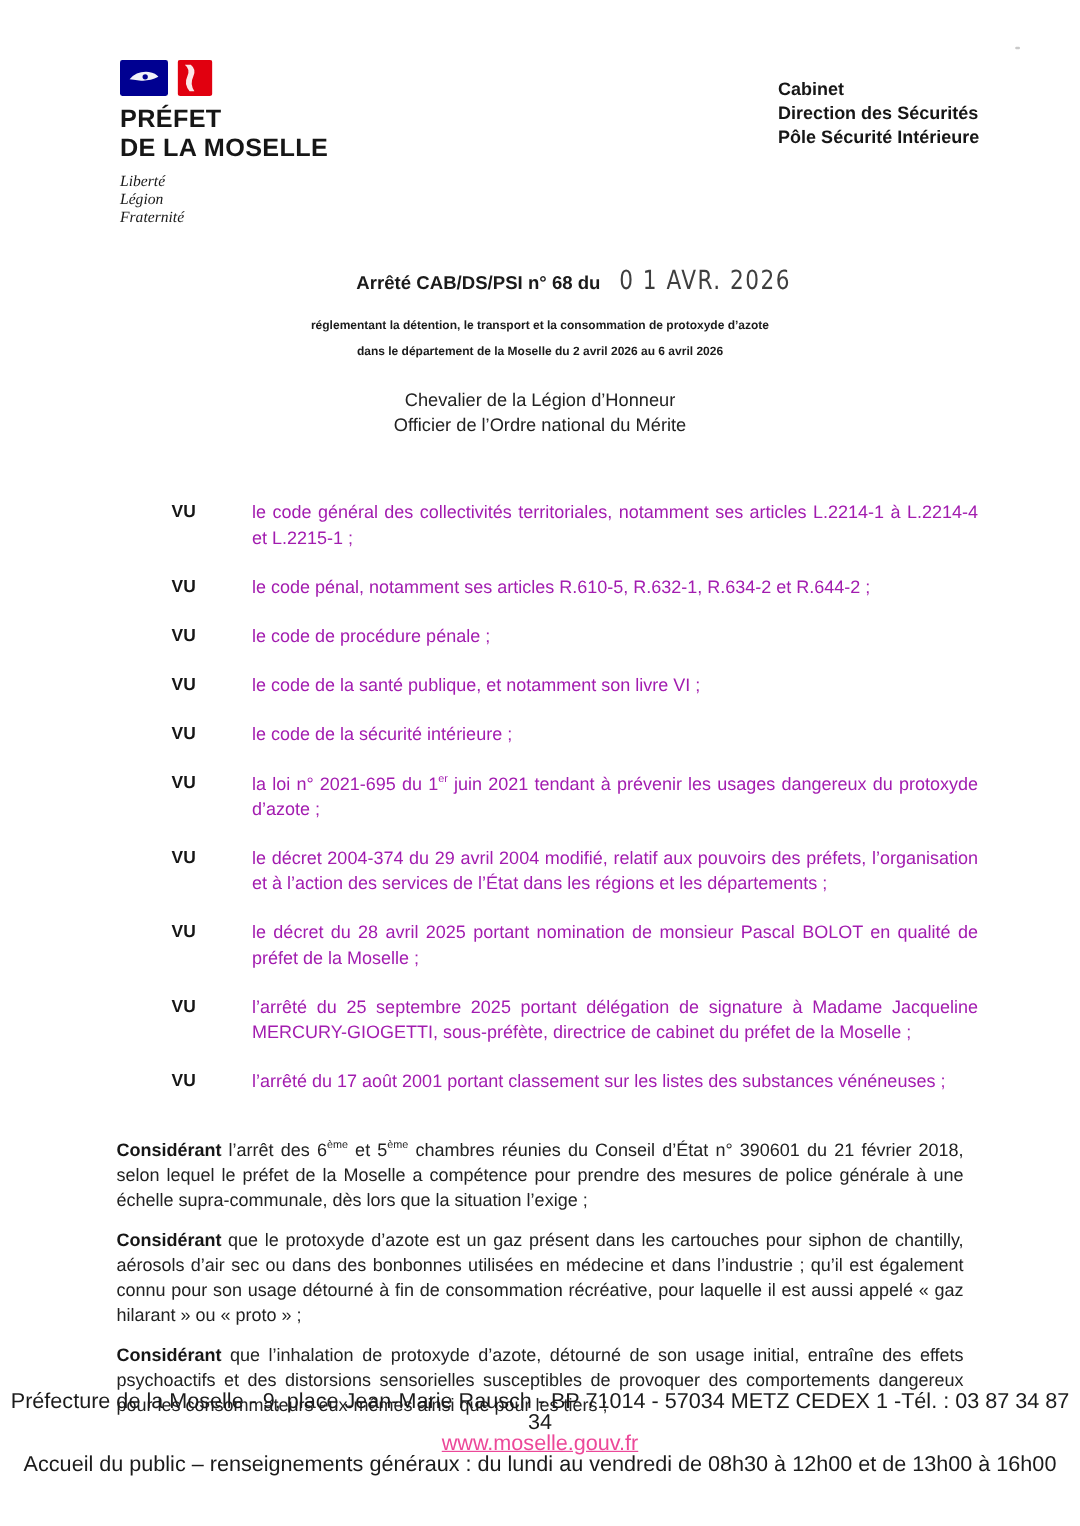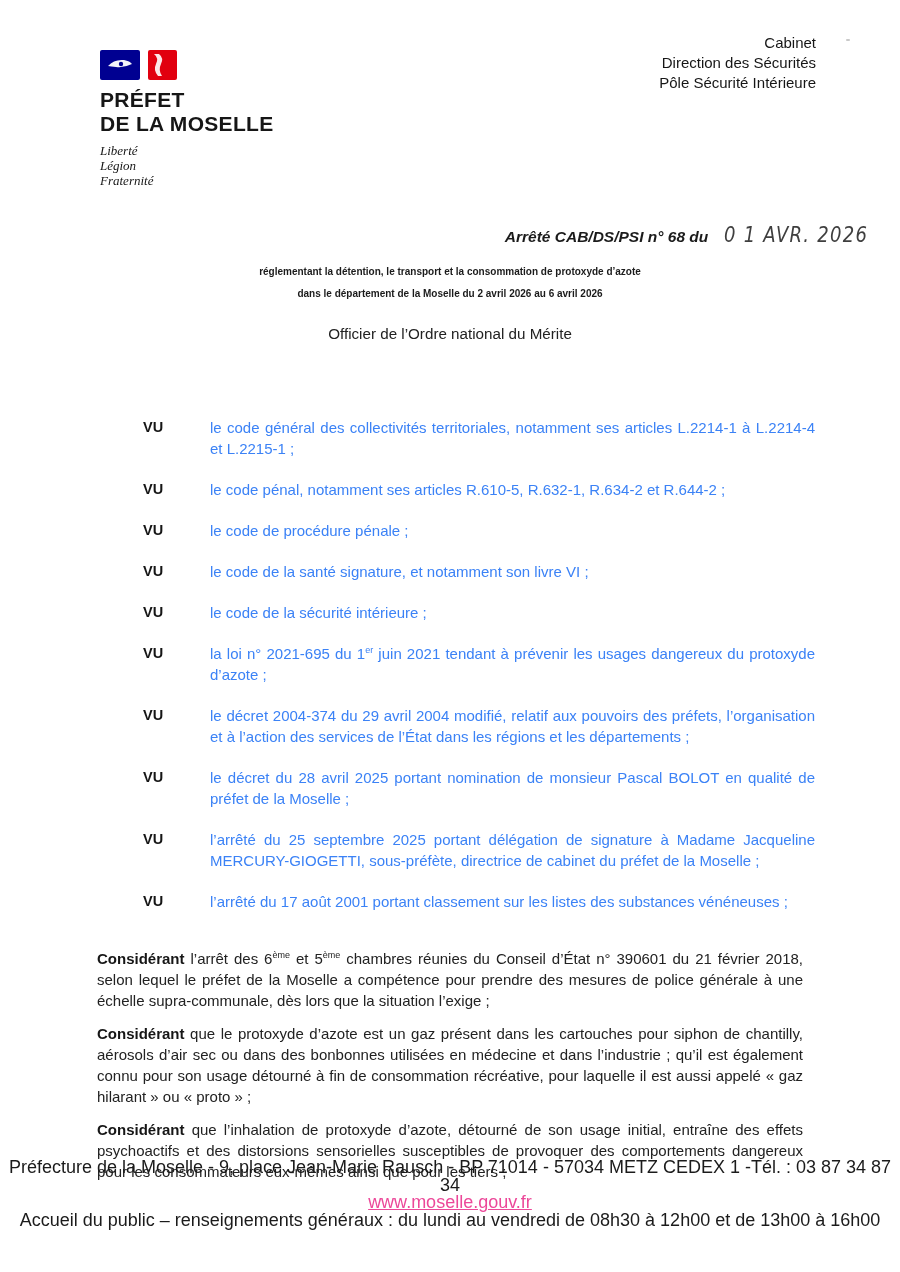--- a/index.html
+++ b/index.html
@@ -10,51 +10,50 @@
     font-family:"Liberation Sans",sans-serif;
     color:#1b1b1b;
     overflow:hidden;
   }
   
   .logo-block{position:absolute;left:100px;top:50px;}
   .flag{display:flex;align-items:flex-start;gap:8px;height:30px;margin-bottom:8px;}
   .ministry{font-weight:700;font-size:21px;line-height:24px;letter-spacing:0.3px;color:#161616;}
   .motto{margin-top:7px;font-family:"Liberation Serif",serif;font-style:italic;font-size:13px;line-height:15px;color:#161616;}
   .header-right{
-    position:absolute;right:84px;top:33px;
-    text-align:right;font-weight:400;font-size:15px;line-height:20px;color:#161616;
+    position:absolute;right:84px;top:65px;
+    font-weight:700;font-size:15px;line-height:20px;color:#161616;
   }
   .scan-dot{position:absolute;left:846px;top:39px;width:4px;height:2px;background:#c9c9c9;border-radius:2px;}
   
   .title-row{
     position:absolute;top:222px;left:0;right:0;
-    display:flex;justify-content:flex-end;align-items:baseline;gap:16px;
+    display:flex;justify-content:center;align-items:baseline;gap:16px;
     margin-left:88px;
-    font-style:italic;
   }
   .title-prefix{font-weight:700;font-size:15.5px;color:#1b1b1b;}
   .date-stamp{
     font-family:"DejaVu Sans",sans-serif;
     font-size:22px;color:#3f3f3f;letter-spacing:1.5px;
     transform:scaleX(0.82);transform-origin:left center;
     white-space:nowrap;
   }
   .subject{
     position:absolute;top:261px;left:0;right:0;
     text-align:center;font-weight:700;font-size:10px;line-height:21.5px;color:#1b1b1b;
   }
   .authority{
     position:absolute;top:323px;left:0;right:0;
     text-align:center;font-size:15.2px;line-height:21px;color:#222;
   }
   
   .vu-list{position:absolute;top:417px;left:143px;right:85px;}
   .vu-row{display:flex;margin-bottom:20px;}
   .vu-label{width:67px;flex:0 0 67px;font-weight:700;font-size:14.5px;line-height:21px;color:#161616;}
-  .vu-text{flex:1;font-size:15px;line-height:21px;text-align:justify;color:#3b82f6;}
+  .vu-text{flex:1;font-size:15px;line-height:21px;text-align:justify;color:#a21caf;}
   
   .considerants{position:absolute;top:948px;left:97px;right:85px;}
   .considerant{font-size:15px;line-height:21px;text-align:justify;color:#222;margin:0 12px 12px 0;}
   .considerant b{color:#161616;}
   sup{font-size:9px;line-height:0;vertical-align:super;}
   
   .footer{
     position:absolute;top:1159px;left:0;right:0;
     text-align:center;font-size:18px;line-height:17.5px;color:#1b1b1b;
   }
@@ -100,39 +99,40 @@
     <span class="title-prefix">Arrêté CAB/DS/PSI n° 68 du</span>
     <span class="date-stamp">0 1 AVR. 2026</span>
   </div>
 
   <div class="subject">
     <div>réglementant la détention, le transport et la consommation de protoxyde d’azote</div>
     <div>dans le département de la Moselle du 2 avril 2026 au 6 avril 2026</div>
   </div>
 
   <div class="authority">
+    <div>Chevalier de la Légion d’Honneur</div>
     <div>Officier de l’Ordre national du Mérite</div>
   </div>
 
   <div class="vu-list">
     <div class="vu-row">
       <div class="vu-label">VU</div>
       <div class="vu-text">le code général des collectivités territoriales, notamment ses articles L.2214-1 à L.2214-4 et L.2215-1 ;</div>
     </div>
     <div class="vu-row">
       <div class="vu-label">VU</div>
       <div class="vu-text">le code pénal, notamment ses articles R.610-5, R.632-1, R.634-2 et R.644-2 ;</div>
     </div>
     <div class="vu-row">
       <div class="vu-label">VU</div>
       <div class="vu-text">le code de procédure pénale ;</div>
     </div>
     <div class="vu-row">
       <div class="vu-label">VU</div>
-      <div class="vu-text">le code de la santé signature, et notamment son livre VI ;</div>
+      <div class="vu-text">le code de la santé publique, et notamment son livre VI ;</div>
     </div>
     <div class="vu-row">
       <div class="vu-label">VU</div>
       <div class="vu-text">le code de la sécurité intérieure ;</div>
     </div>
     <div class="vu-row">
       <div class="vu-label">VU</div>
       <div class="vu-text">la loi n° 2021-695 du 1<sup>er</sup> juin 2021 tendant à prévenir les usages dangereux du protoxyde d’azote ;</div>
     </div>
     <div class="vu-row">

